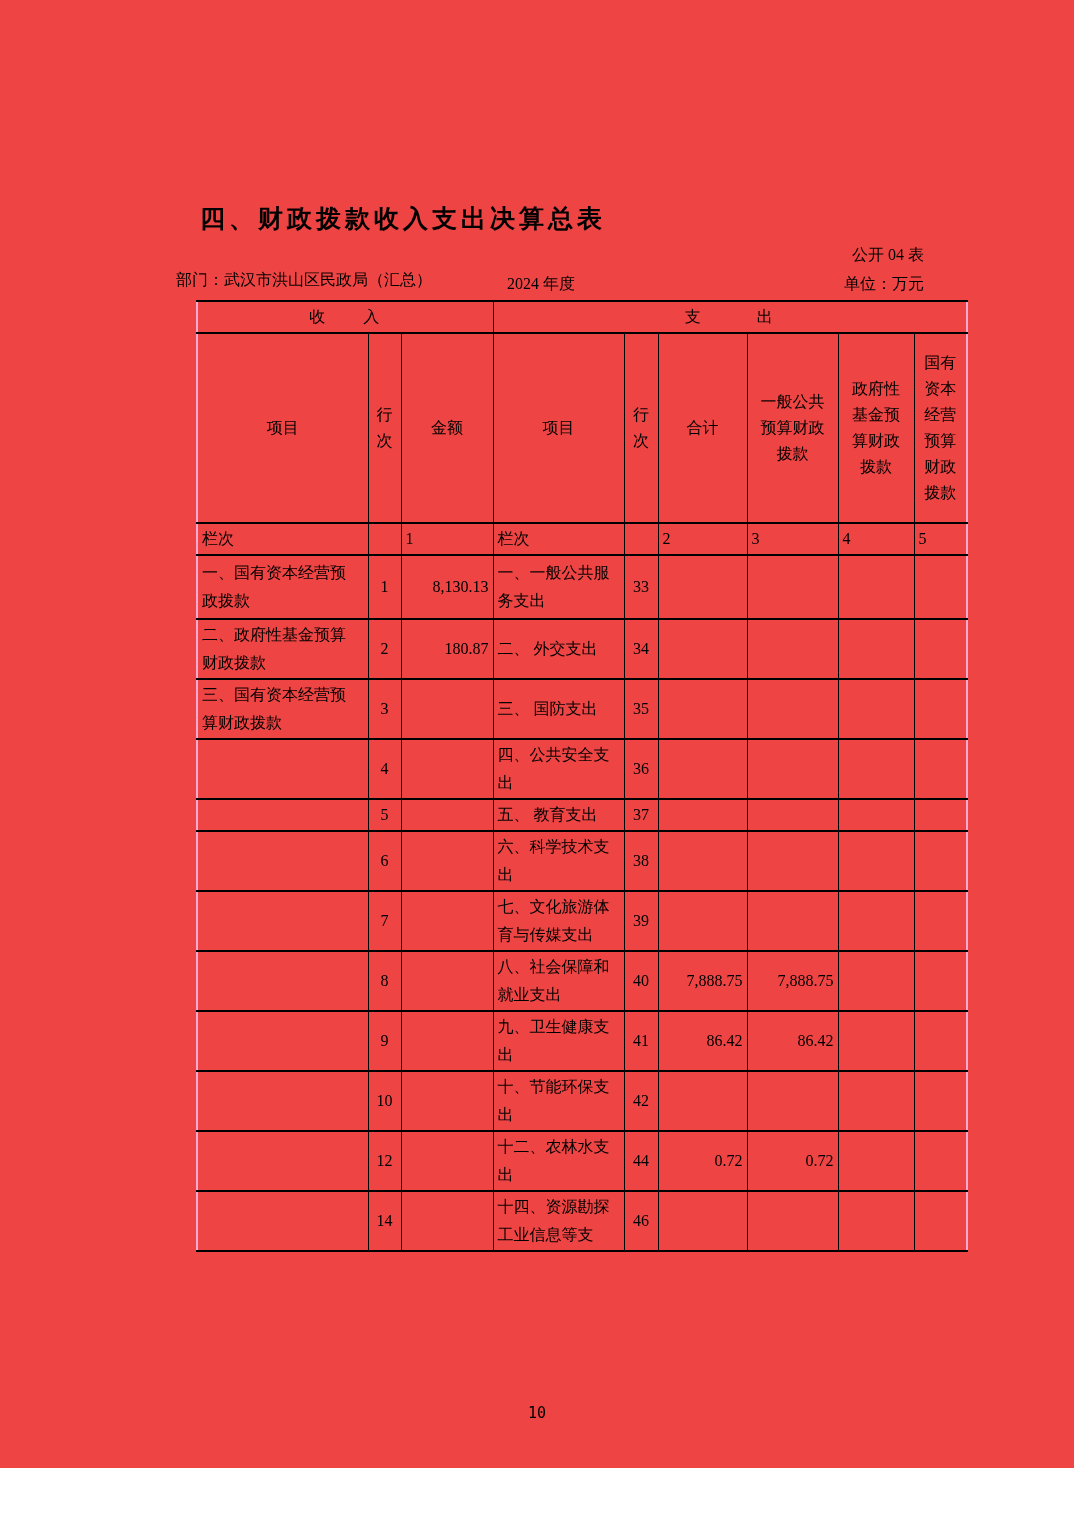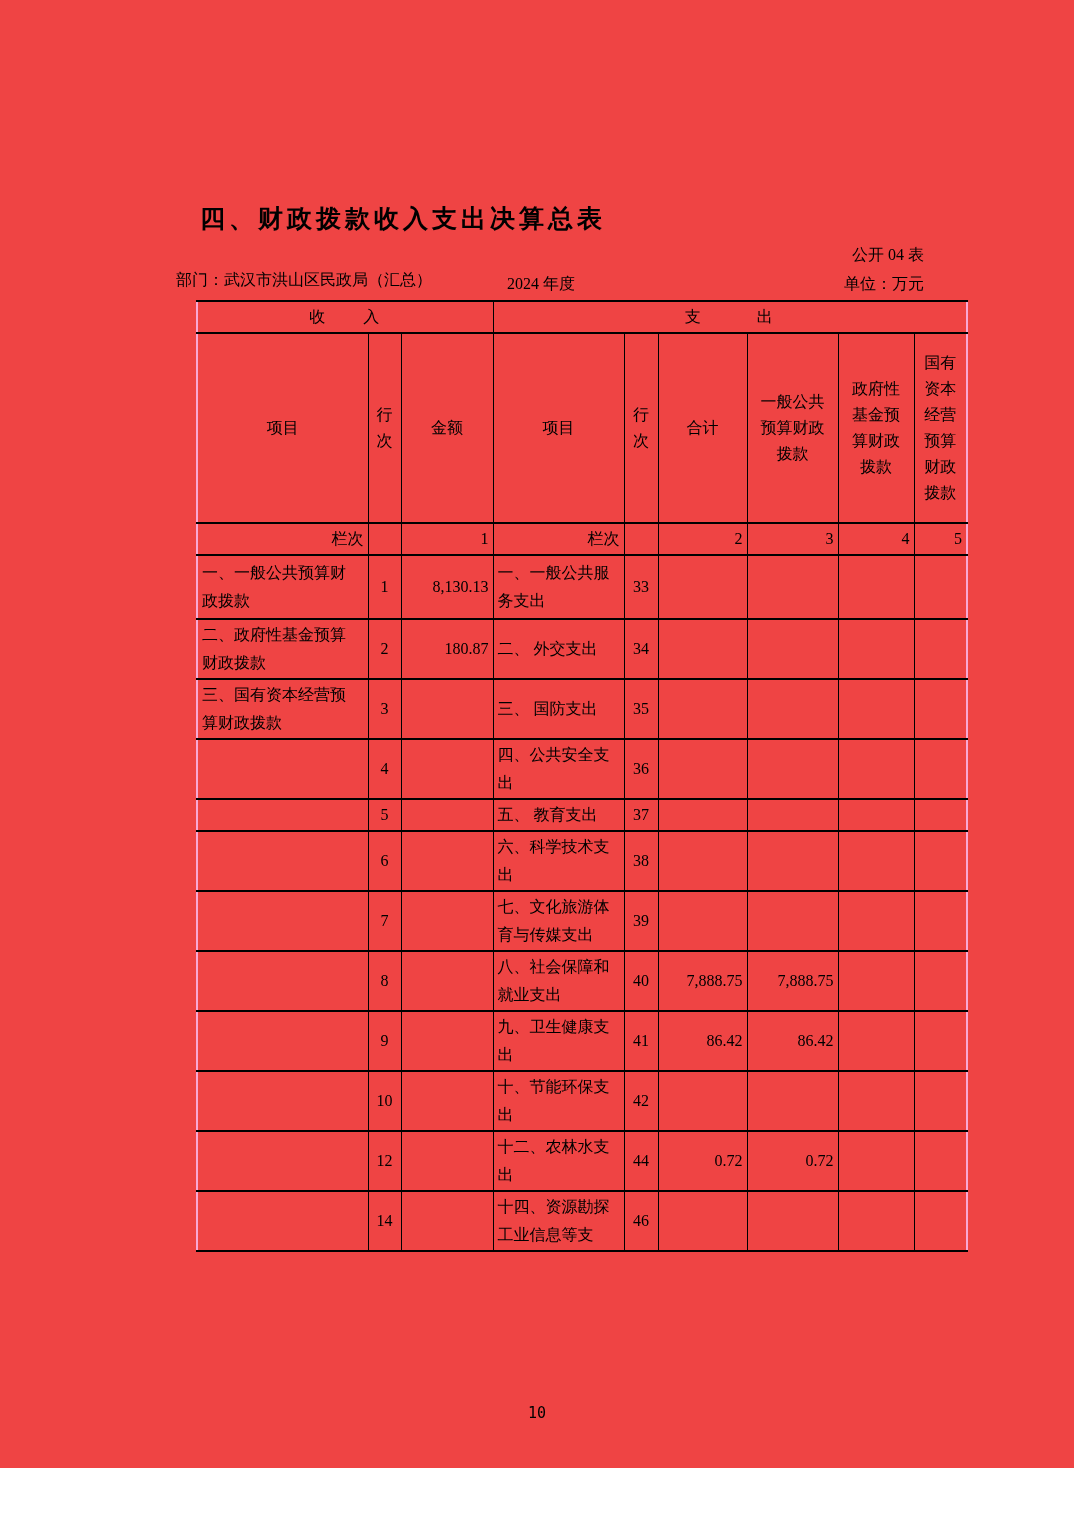--- a/index.html
+++ b/index.html
@@ -40,21 +40,21 @@
     padding:1px 4px;
     overflow:hidden;
     vertical-align:middle;
   }
   td.sec-start{border-left:2px solid #000;border-radius:15px;}
   tr.h1{height:32px;}
   tr.h1 td{text-align:center;letter-spacing:2px;}
   tr.h2{height:165px;}
   tr.h2 td{text-align:center;white-space:pre-line;line-height:26px;padding:16px 2px;}
   tr.lane{height:32px;}
-  tr.lane td{text-align:right;}
+  tr.lane td{text-align:left;}
   td.item{text-align:left;white-space:pre-line;line-height:28px;padding-left:6px;padding-right:4px;}
   td.num-c{text-align:center;}
   td.num-r{text-align:right;padding-right:8px;}
   .page-number{
     position:absolute;left:0;top:1404px;width:100%;
     text-align:center;font-size:15px;
     font-family:"DejaVu Sans Mono","Liberation Mono",monospace;
   }
 </style>
 </head>
@@ -117,21 +117,21 @@
         <td></td>
         <td>1</td>
         <td class="sec-start">栏次</td>
         <td></td>
         <td>2</td>
         <td>3</td>
         <td>4</td>
         <td>5</td>
       </tr>
     <tr style="height: 64px;">
-          <td class="item">一、一般公共预算财
+          <td class="item">一、国有资本经营预
 政拨款</td>
           <td class="num-c">1</td>
           <td class="num-r">8,130.13</td>
           <td class="item sec-start">一、一般公共服
 务支出</td>
           <td class="num-c">33</td>
           <td class="num-r"></td>
           <td class="num-r"></td>
           <td class="num-r"></td>
           <td class="num-r"></td>

